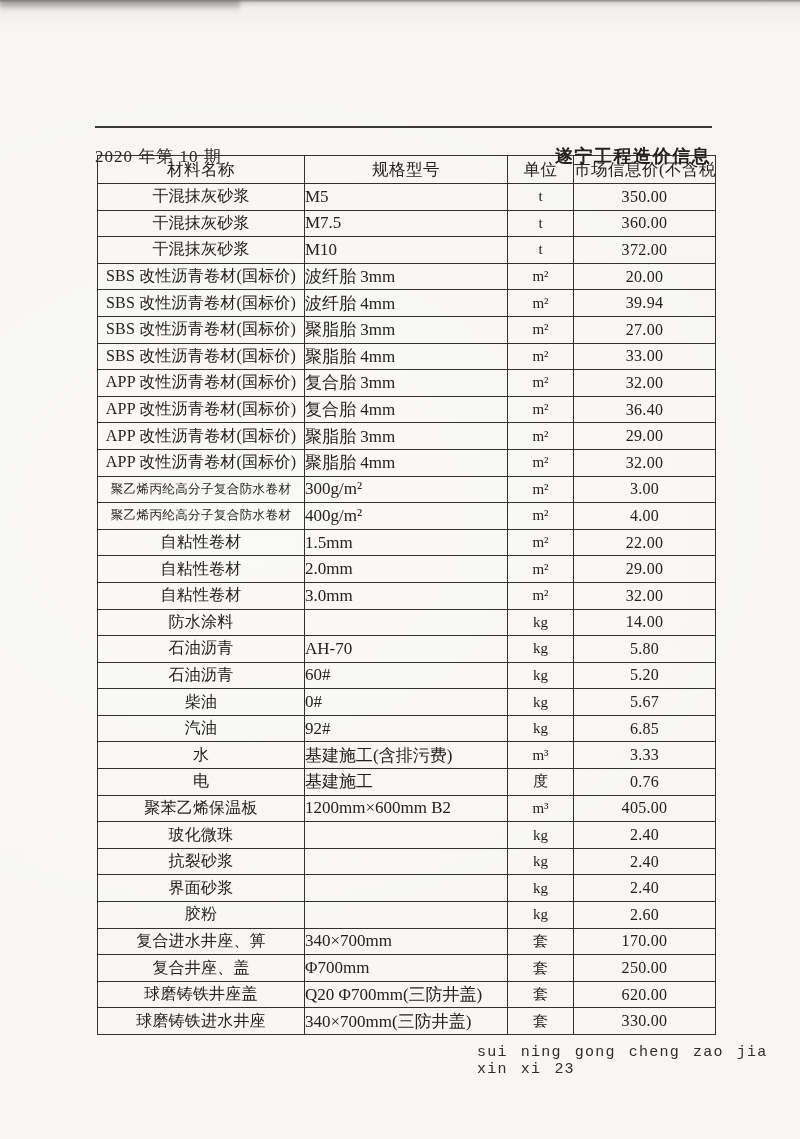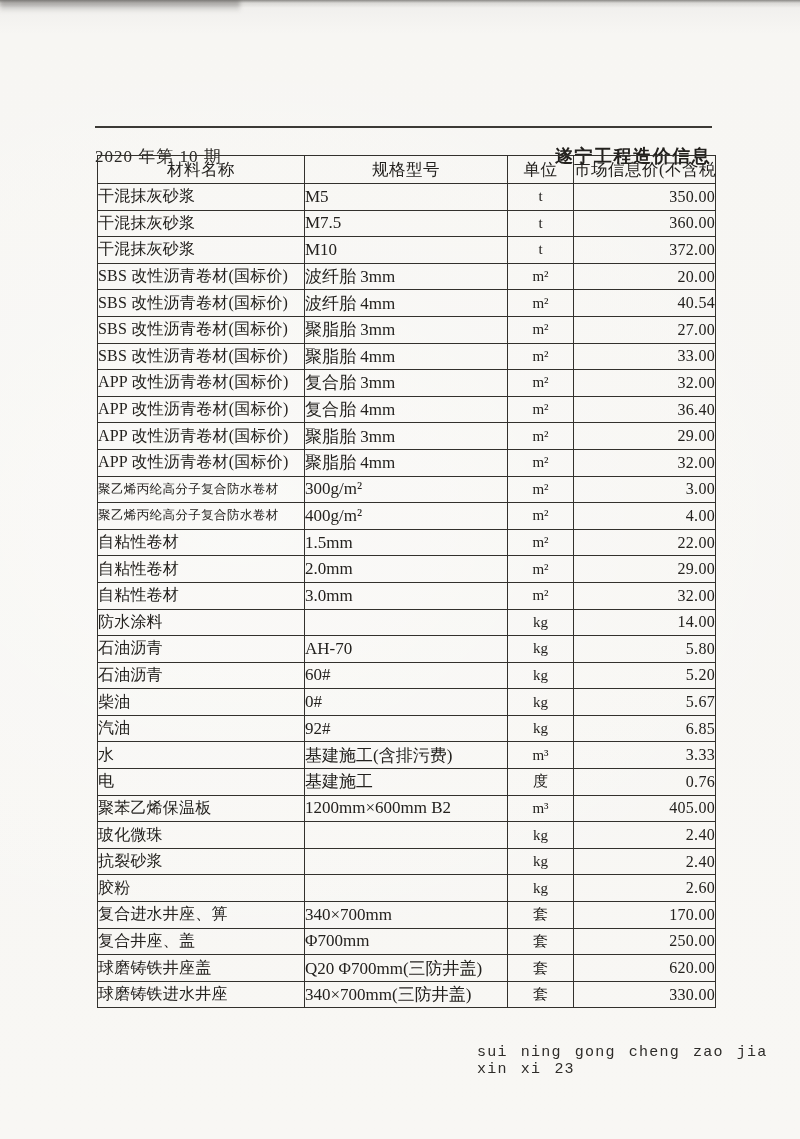--- a/index.html
+++ b/index.html
@@ -79,25 +79,25 @@
     color: #23211e;
   }
   .price-table th {
     height: 27px;
     font-weight: normal;
     font-size: 16.5px;
     text-align: center;
     letter-spacing: 0.5px;
   }
   .price-table td { height: 25.6px; }
-  .c-name  { text-align: left;  padding-left: 7px;  font-size: 16px; letter-spacing: 0.2px; font-family: Liberation Serif, serif; }
+  .c-name  { text-align: center;  padding-left: 7px;  font-size: 16px; letter-spacing: 0.2px; font-family: Liberation Serif, serif; }
   .c-name.small { font-size: 12.5px; letter-spacing: 0.4px; }
   .c-spec  { text-align: left;  padding-left: 9px;  font-size: 17px; }
   .c-unit  { text-align: center; font-size: 15px; }
-  .c-price { text-align: right; font-size: 16px; letter-spacing: 0.3px; }
+  .c-price { text-align: center; font-size: 16px; letter-spacing: 0.3px; }
   .page-footer {
     position: absolute;
     left: 477px;
     top: 1044px;
     font-size: 15px;
     letter-spacing: 1.2px;
     word-spacing: 3px;
     color: #2e2c29;
     font-family: Liberation Mono, monospace;
   }
@@ -145,21 +145,21 @@
       <tr>
         <td class="c-name">SBS 改性沥青卷材(国标价)</td>
         <td class="c-spec">波纤胎 3mm</td>
         <td class="c-unit">m²</td>
         <td class="c-price">20.00</td>
       </tr>
       <tr>
         <td class="c-name">SBS 改性沥青卷材(国标价)</td>
         <td class="c-spec">波纤胎 4mm</td>
         <td class="c-unit">m²</td>
-        <td class="c-price">40.54</td>
+        <td class="c-price">39.94</td>
       </tr>
       <tr>
         <td class="c-name">SBS 改性沥青卷材(国标价)</td>
         <td class="c-spec">聚脂胎 3mm</td>
         <td class="c-unit">m²</td>
         <td class="c-price">27.00</td>
       </tr>
       <tr>
         <td class="c-name">SBS 改性沥青卷材(国标价)</td>
         <td class="c-spec">聚脂胎 4mm</td>
@@ -274,20 +274,26 @@
         <td class="c-unit">kg</td>
         <td class="c-price">2.40</td>
       </tr>
       <tr>
         <td class="c-name">抗裂砂浆</td>
         <td class="c-spec"></td>
         <td class="c-unit">kg</td>
         <td class="c-price">2.40</td>
       </tr>
       <tr>
+        <td class="c-name">界面砂浆</td>
+        <td class="c-spec"></td>
+        <td class="c-unit">kg</td>
+        <td class="c-price">2.40</td>
+      </tr>
+      <tr>
         <td class="c-name">胶粉</td>
         <td class="c-spec"></td>
         <td class="c-unit">kg</td>
         <td class="c-price">2.60</td>
       </tr>
       <tr>
         <td class="c-name">复合进水井座、箅</td>
         <td class="c-spec">340×700mm</td>
         <td class="c-unit">套</td>
         <td class="c-price">170.00</td>

